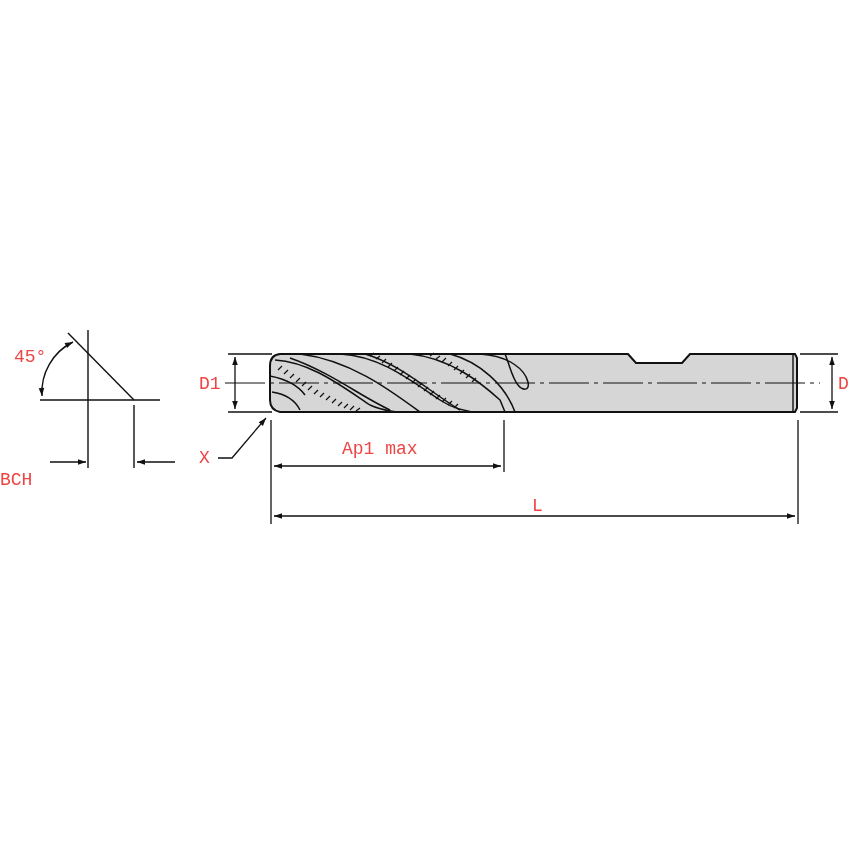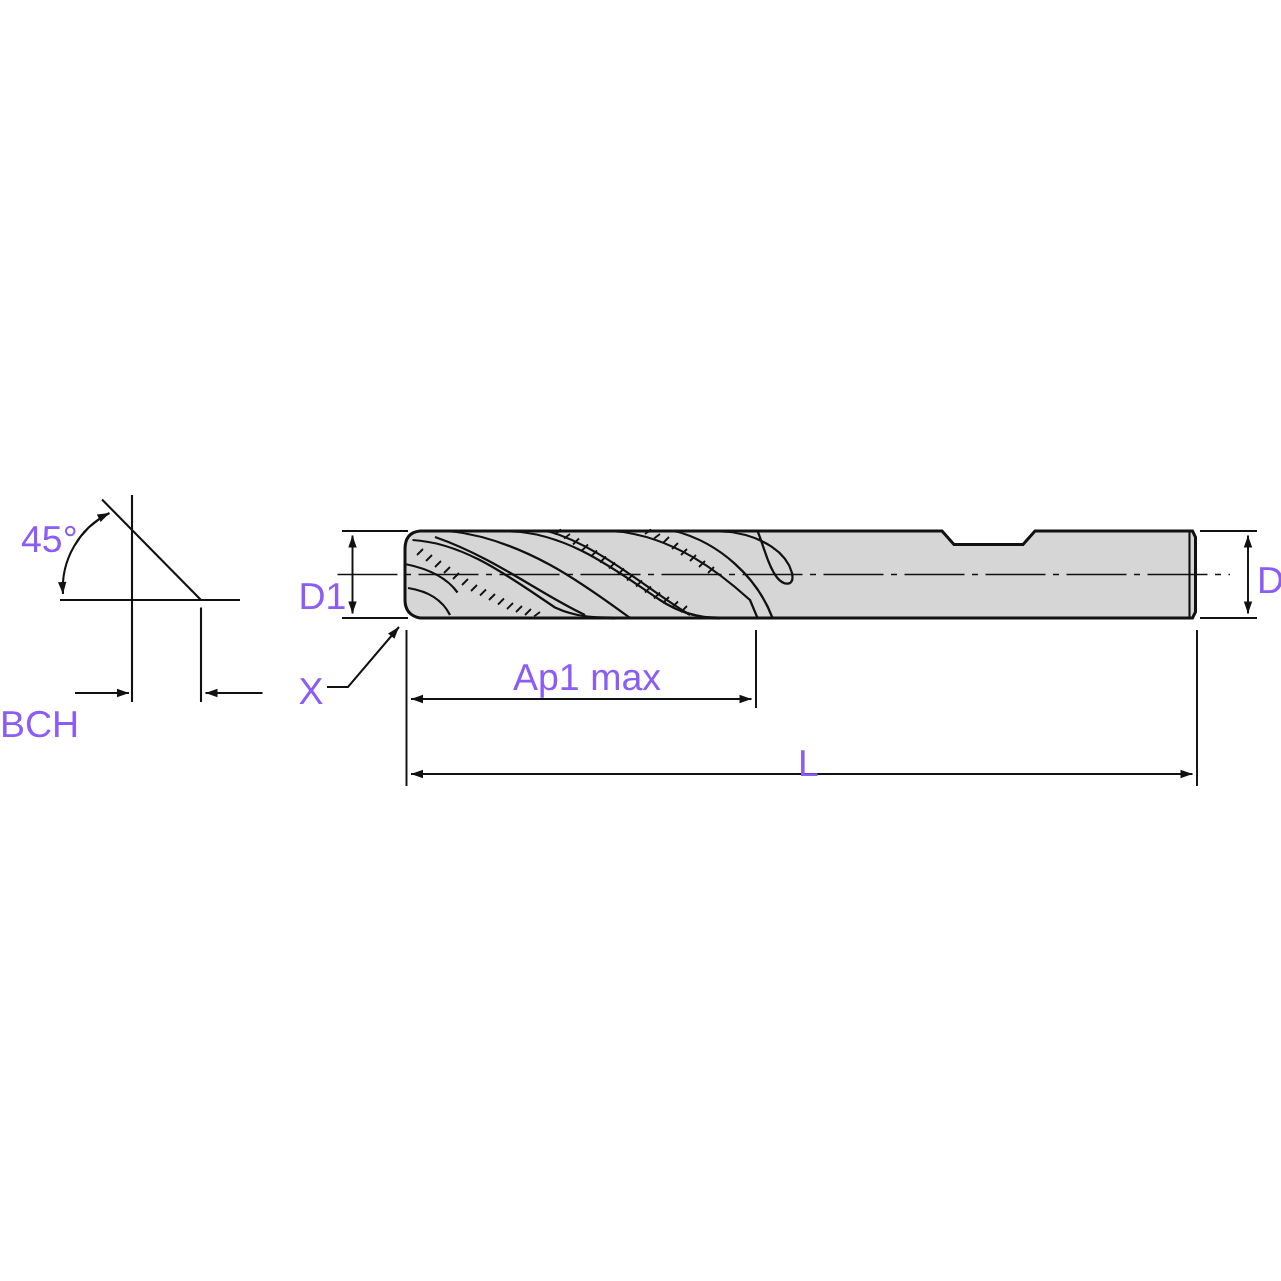--- a/index.html
+++ b/index.html
@@ -1,18 +1,18 @@
 <!DOCTYPE html>
 <html><head>
   <meta charset="utf-8">
   <style>
     html, body { margin: 0; padding: 0; background: #ffffff; }
     body { width: 854px; height: 854px; overflow: hidden; position: relative; }
     #canvas { position: absolute; left: 0; top: 0; width: 854px; height: 854px; }
-    .lbl { position: absolute; font-family: Liberation Sans, sans-serif; font-size: 25px; color: #8b5cf6; line-height: 1; white-space: nowrap; }
+    .lbl { position: absolute; font-family: Liberation Mono, monospace; font-size: 18px; color: #ef4444; line-height: 1; white-space: nowrap; }
   </style>
 </head>
 <body>
 
 <svg id="canvas" viewBox="0 0 854 854" xmlns="http://www.w3.org/2000/svg">
   <defs>
     <marker id="arr" viewBox="0 0 10 10" refX="10" refY="5" markerWidth="10" markerHeight="8" orient="auto-start-reverse" markerUnits="userSpaceOnUse">
       <path d="M0,1.5 L10,5 L0,8.5 z" fill="#111"></path>
     </marker>
   </defs>
@@ -72,17 +72,17 @@
     <line x1="798" y1="420" x2="798" y2="524"></line>
 
     <line x1="274" y1="466" x2="501" y2="466" marker-start="url(#arr)" marker-end="url(#arr)"></line>
 
     <line x1="274" y1="516" x2="795" y2="516" marker-start="url(#arr)" marker-end="url(#arr)"></line>
   </g>
 </svg>
 
 <span class="lbl" style="left:14px;top:348px;">45°</span>
 <span class="lbl" style="left:0px;top:471px;">BCH</span>
-<span class="lbl" style="left:199px;top:386px;">D1</span>
+<span class="lbl" style="left:199px;top:375px;">D1</span>
 <span class="lbl" style="left:199px;top:449px;">X</span>
 <span class="lbl" style="left:342px;top:440px;">Ap1 max</span>
 <span class="lbl" style="left:532px;top:497px;">L</span>
 <span class="lbl" style="left:838px;top:375px;">D</span>
 
 </body></html>

